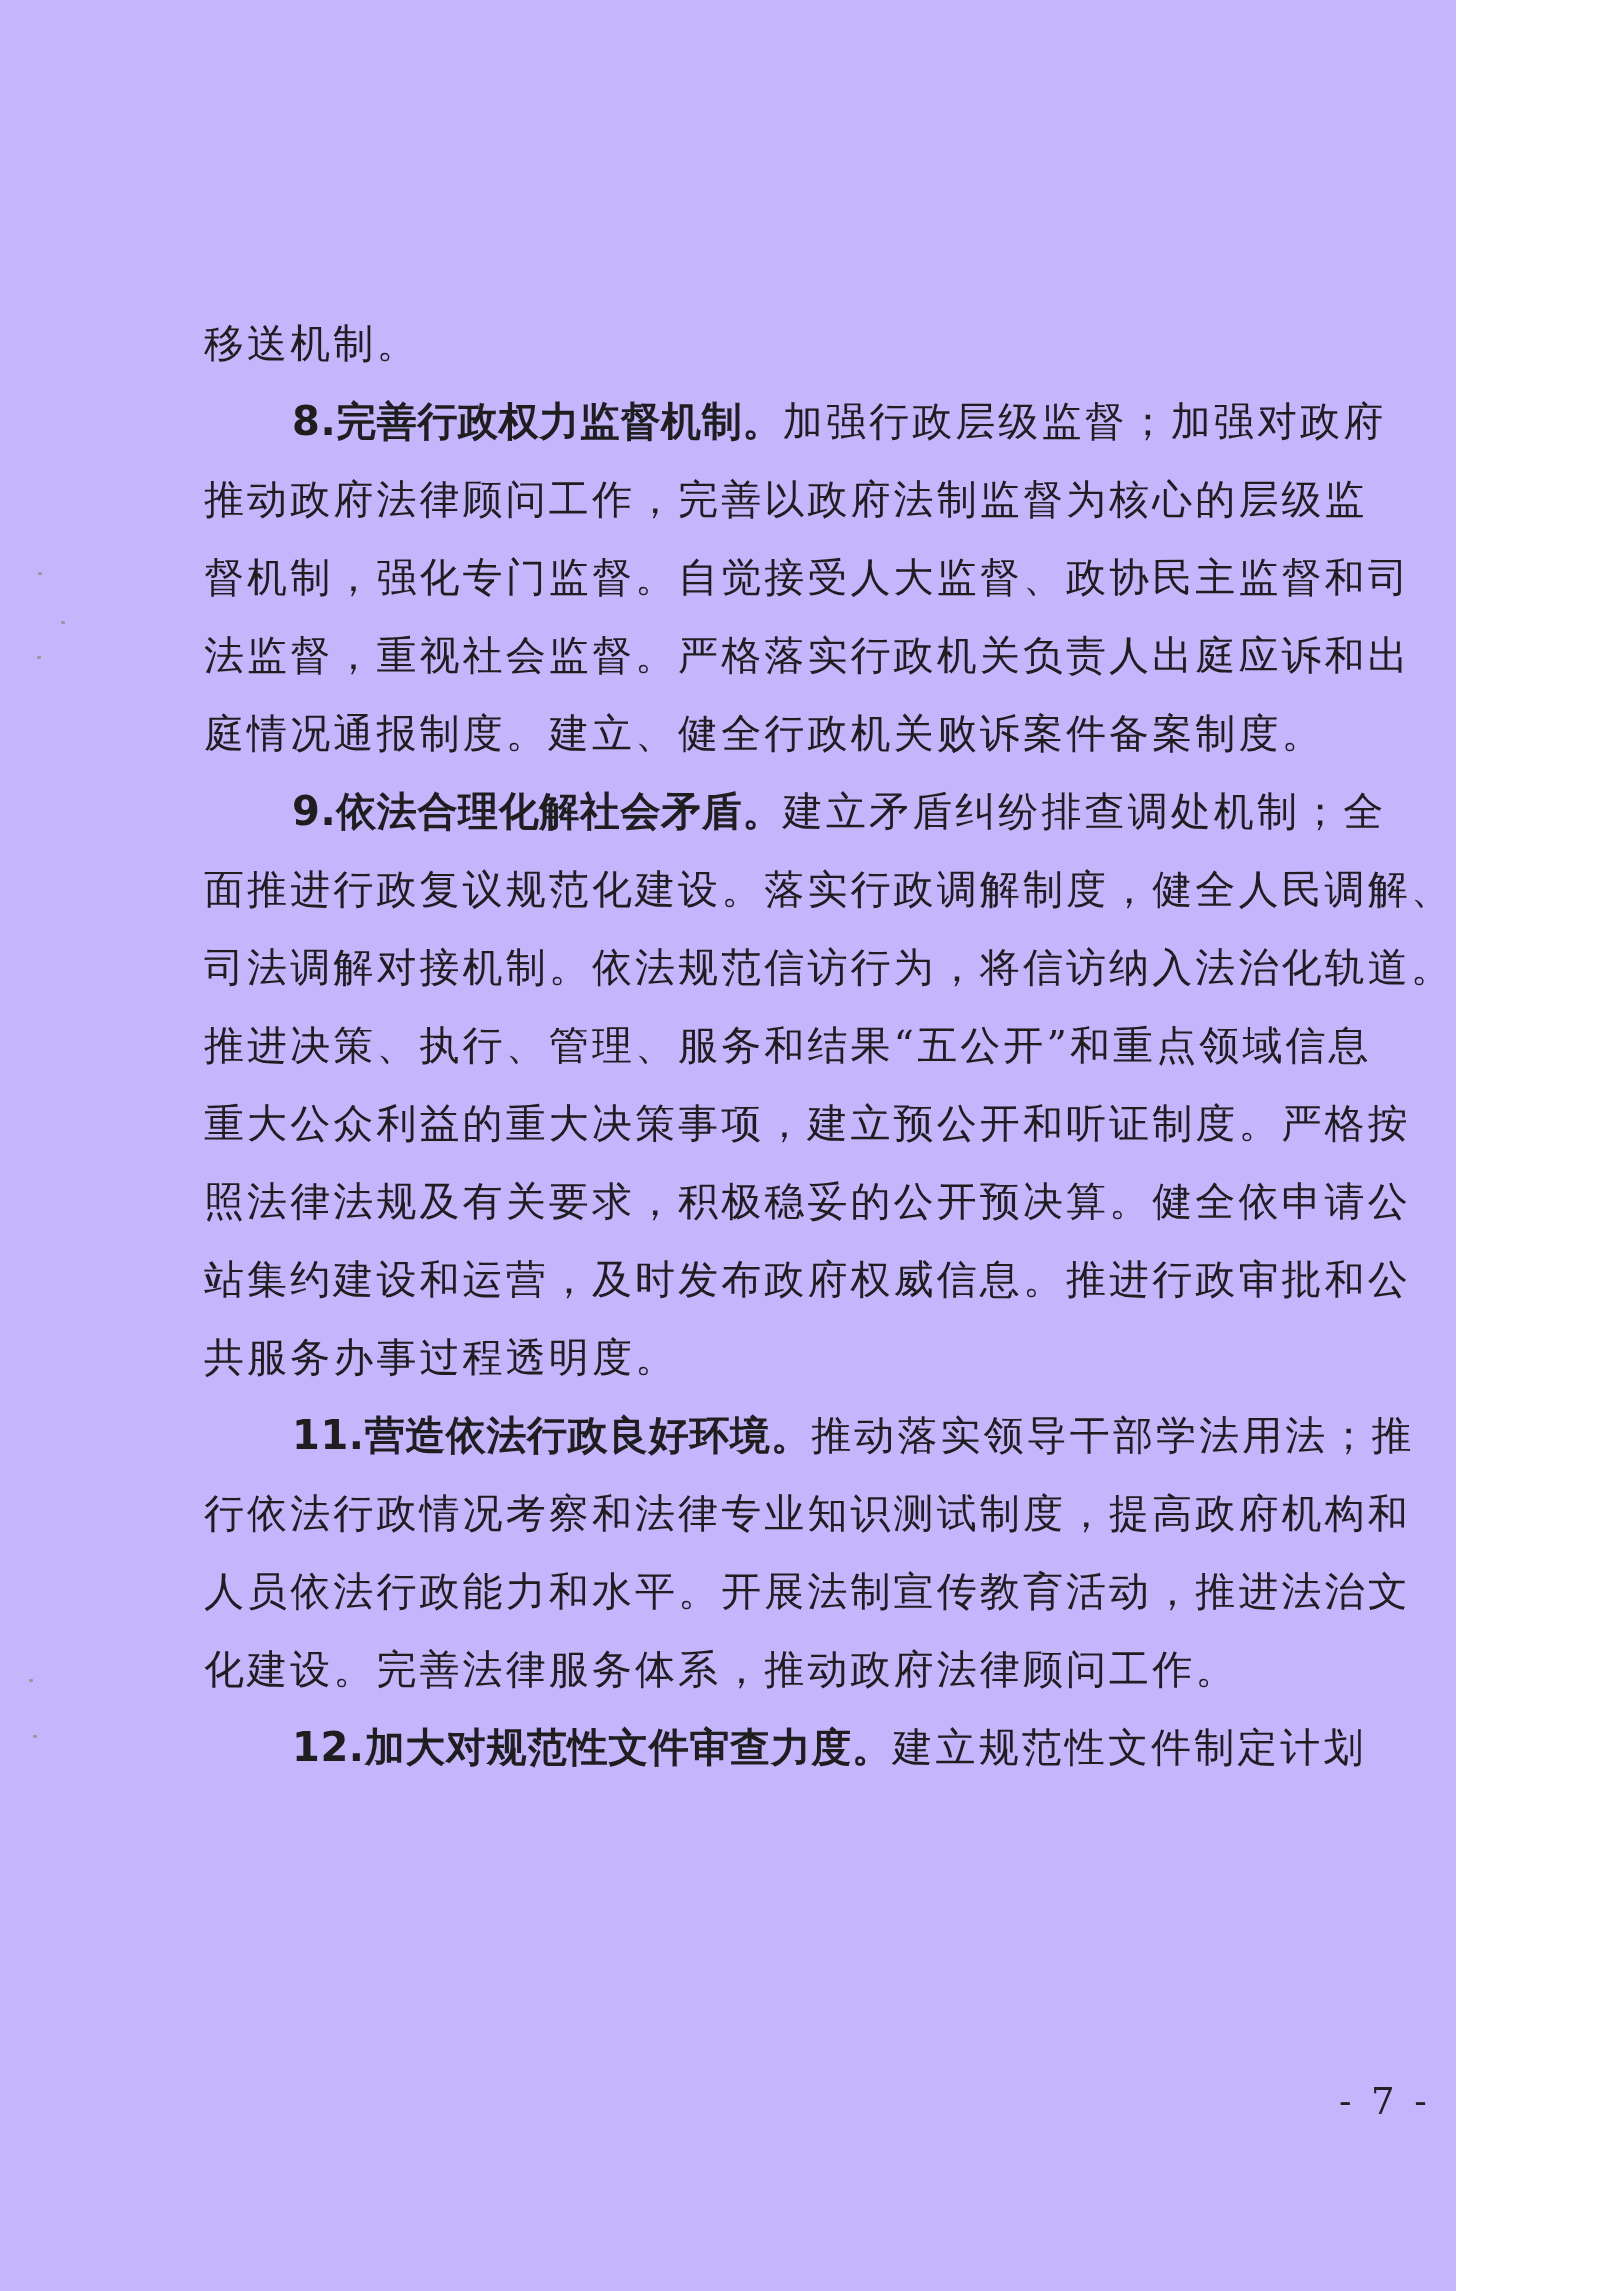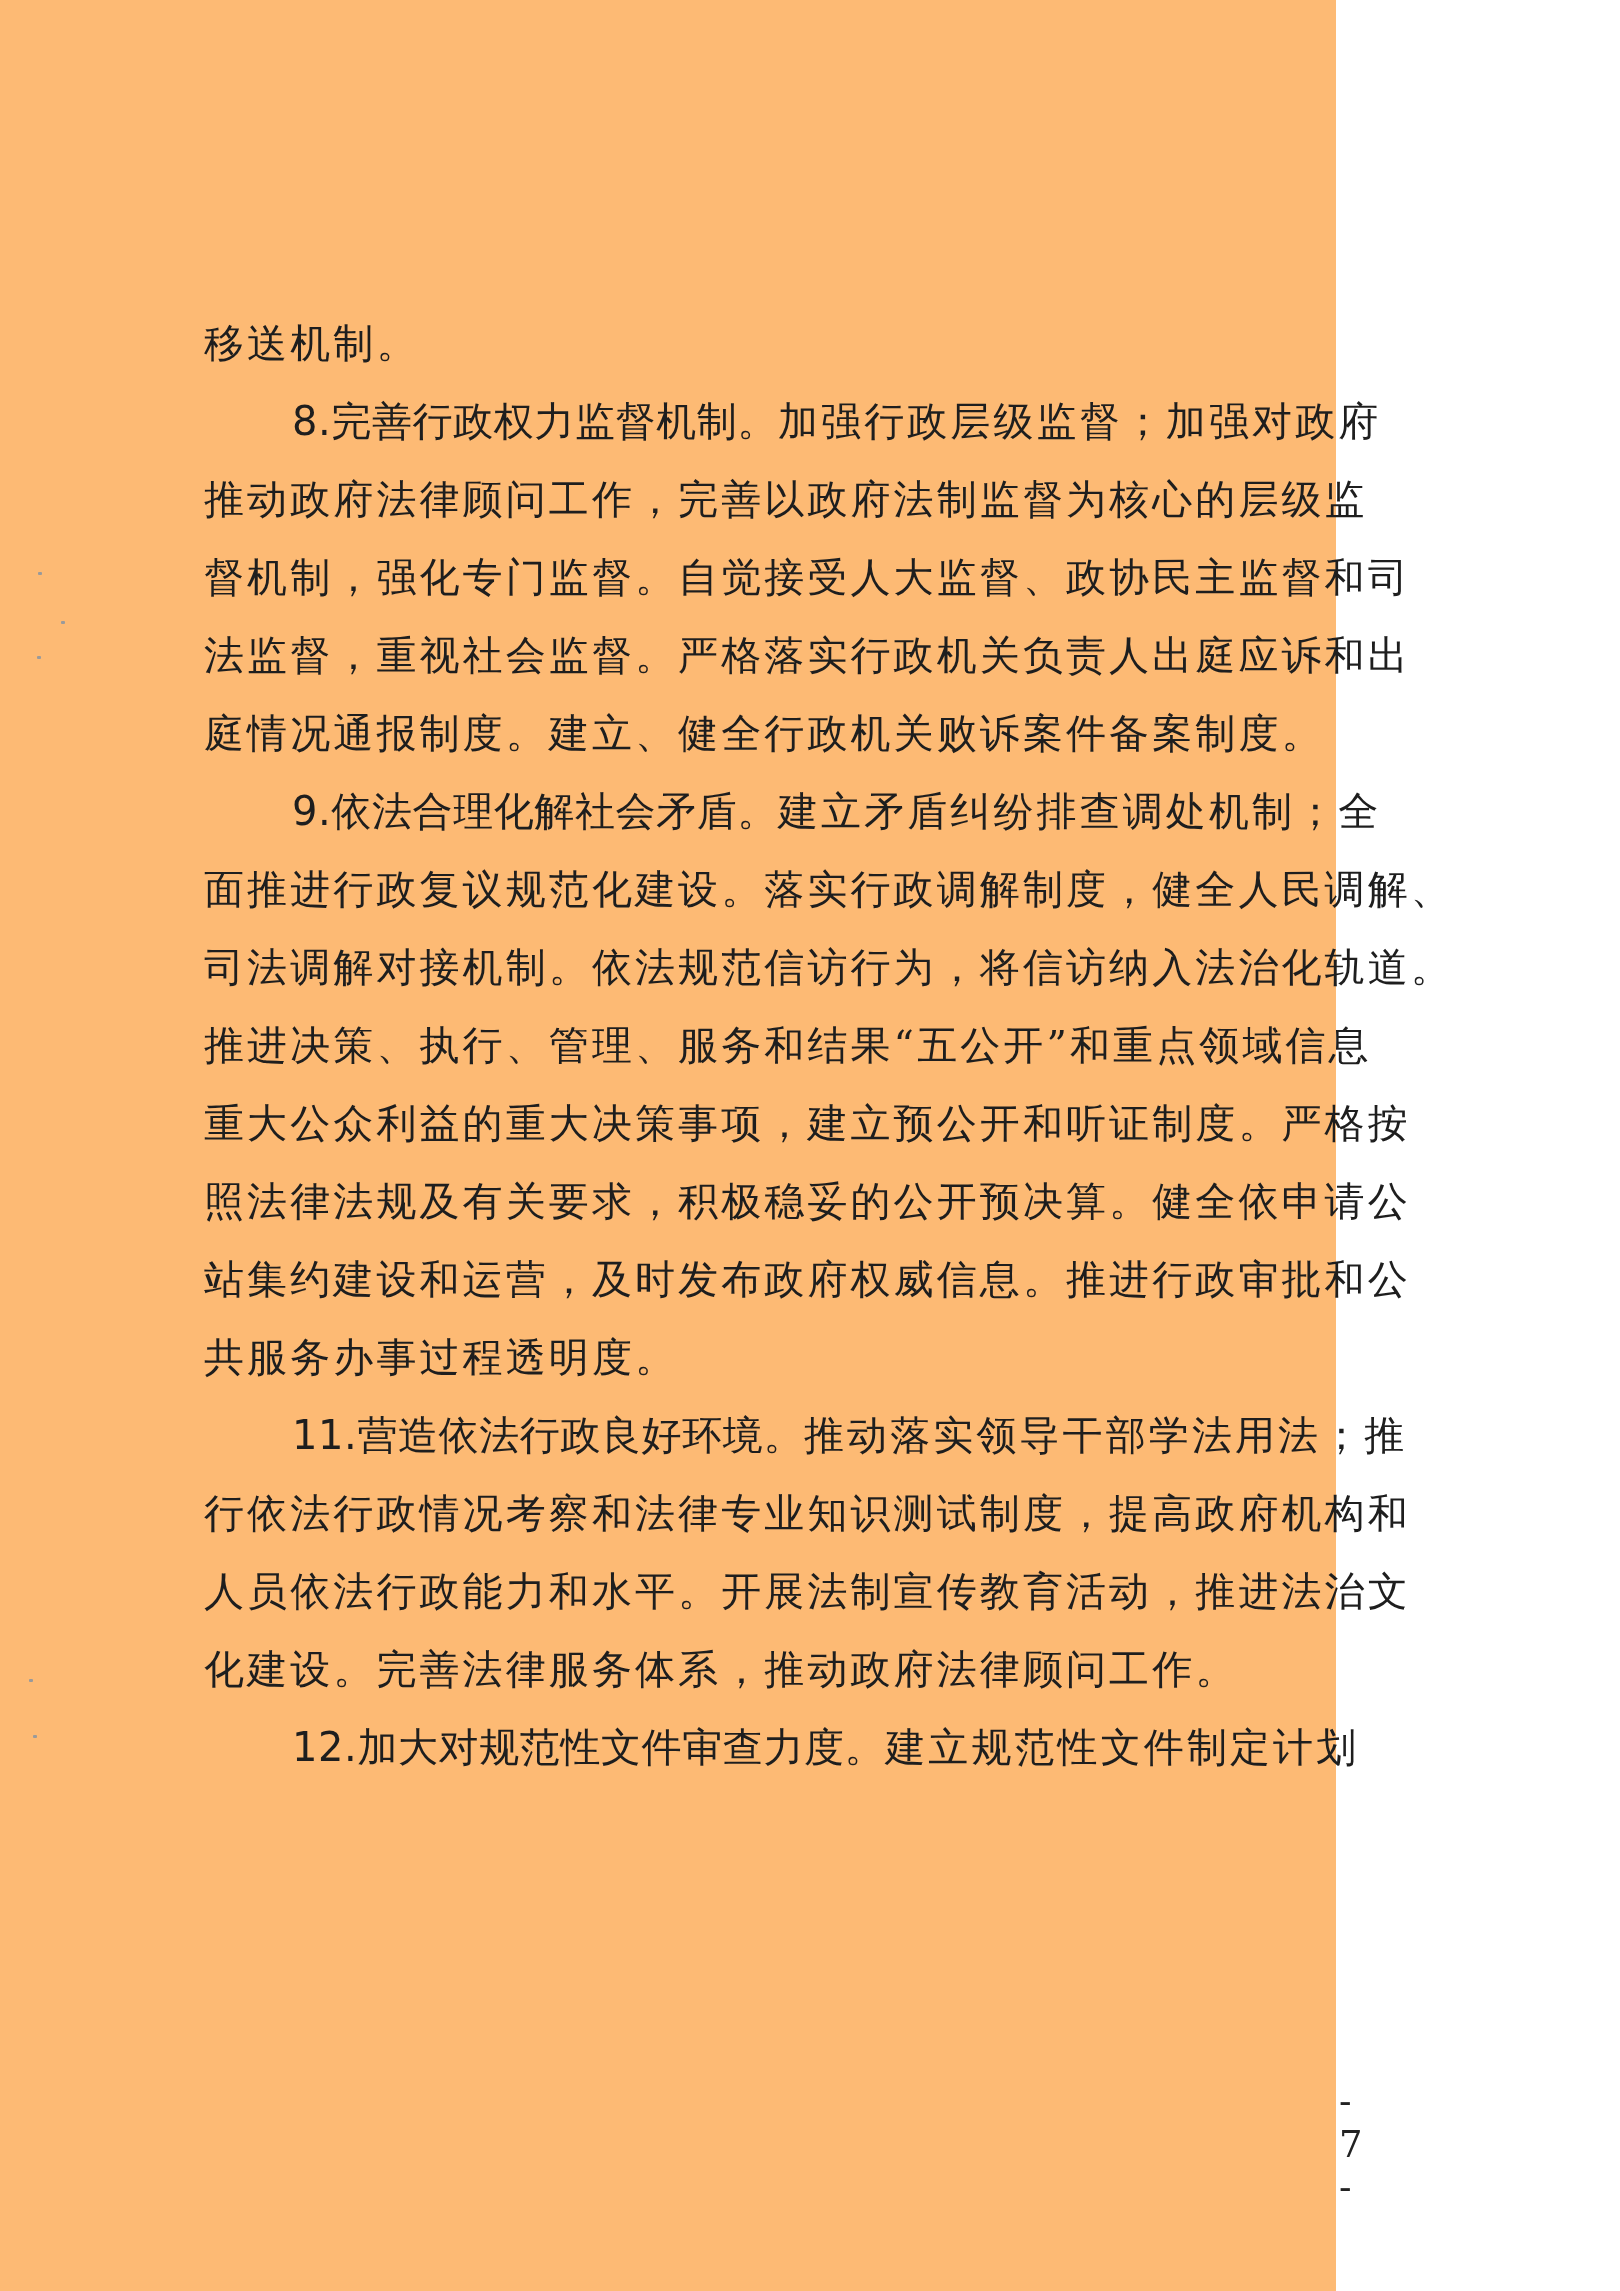--- a/index.html
+++ b/index.html
@@ -11,42 +11,42 @@
       width: 1620px;
       height: 2292px;
       position: relative;
       overflow: hidden;
       font-family: "DejaVu Serif", "Liberation Serif", serif;
       color: #1e1e1e;
     }
     .page {
       position: absolute;
       left: 0; top: 0;
-      width: 1336px;
+      width: 1456px;
       height: 2292px;
-      background: #fdba74;
+      background: #c4b5fd;
     }
     .content {
       position: absolute;
       left: 204px;
       top: 312px;
       width: 1225px;
     }
     .line {
       height: 78px;
       line-height: 63px;
       font-size: 40px;
       letter-spacing: 3.1px;
       white-space: nowrap;
       overflow: visible;
     }
     .line.indent { padding-left: 88px; }
     .heading {
       font-family: "DejaVu Sans", "Liberation Sans", sans-serif;
-      font-weight: normal;
+      font-weight: bold;
       letter-spacing: 0.6px;
       font-size: 40px;
     }
     .page-number {
       position: absolute;
       left: 1339px;
       top: 2080px;
       font-family: "DejaVu Serif", "Liberation Serif", serif;
       font-size: 37px;
       color: #222;

